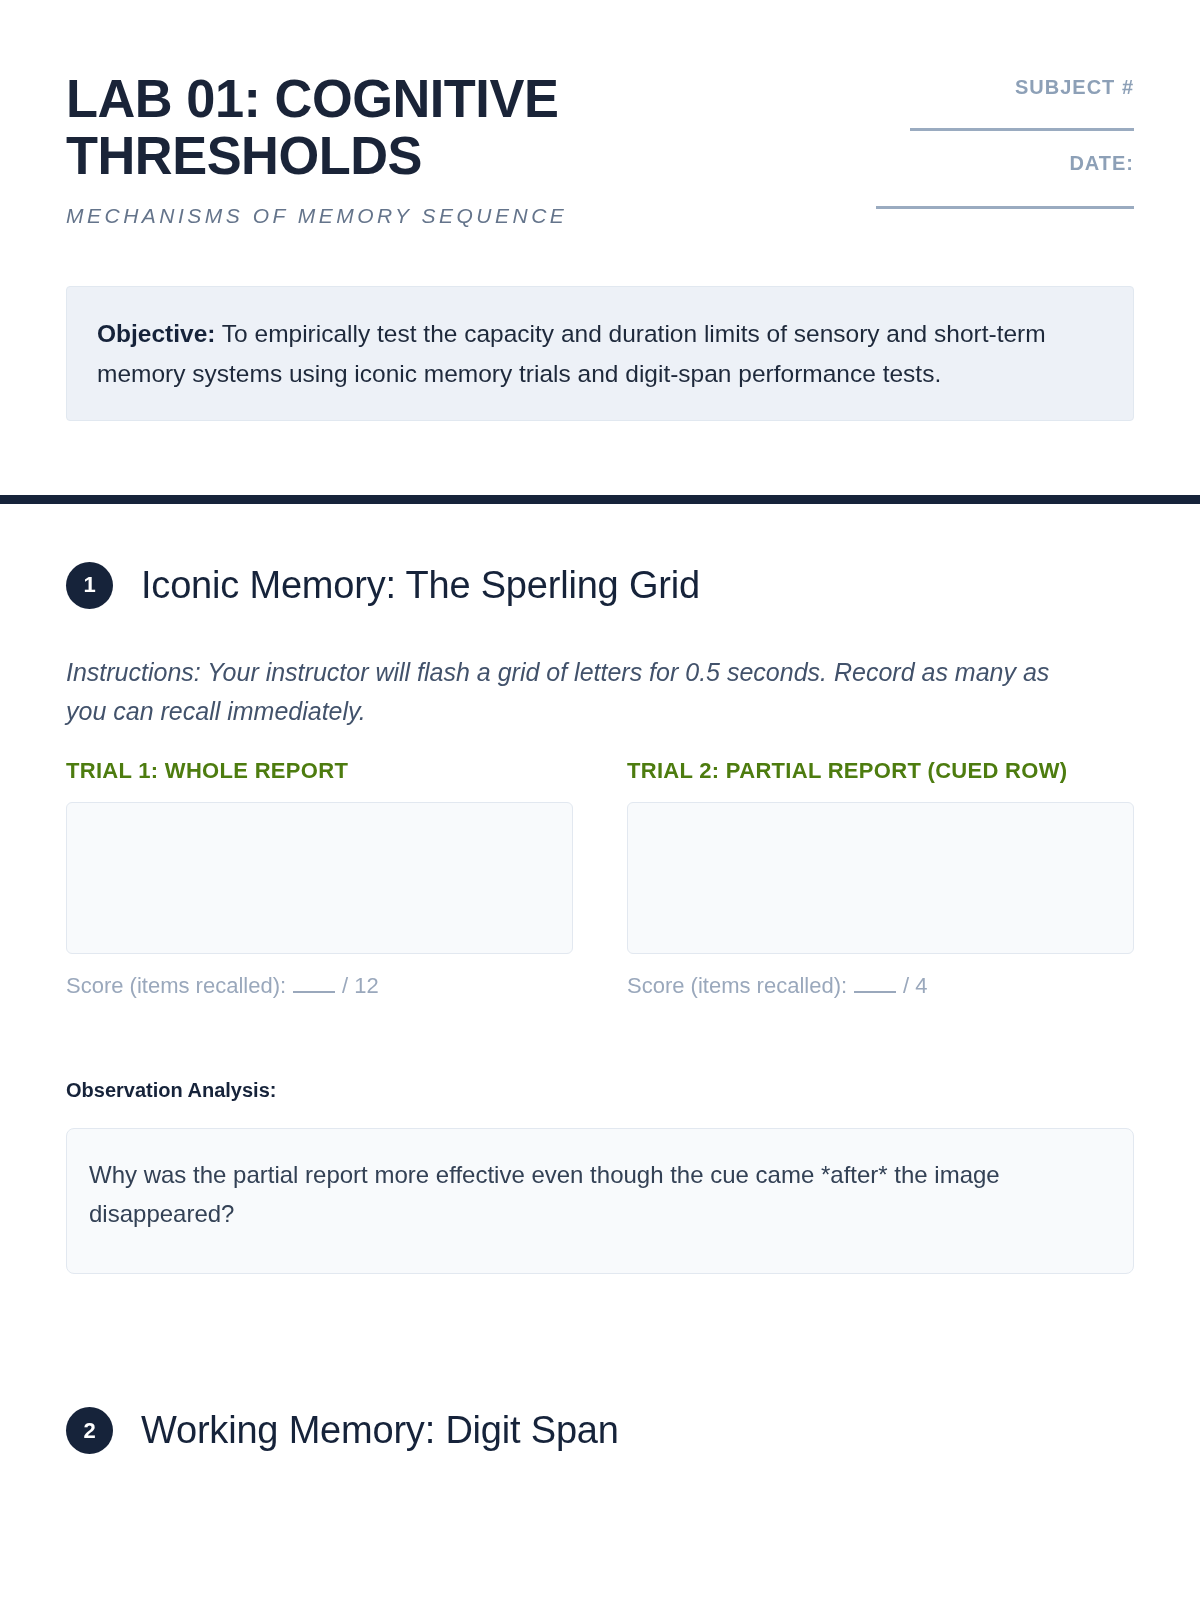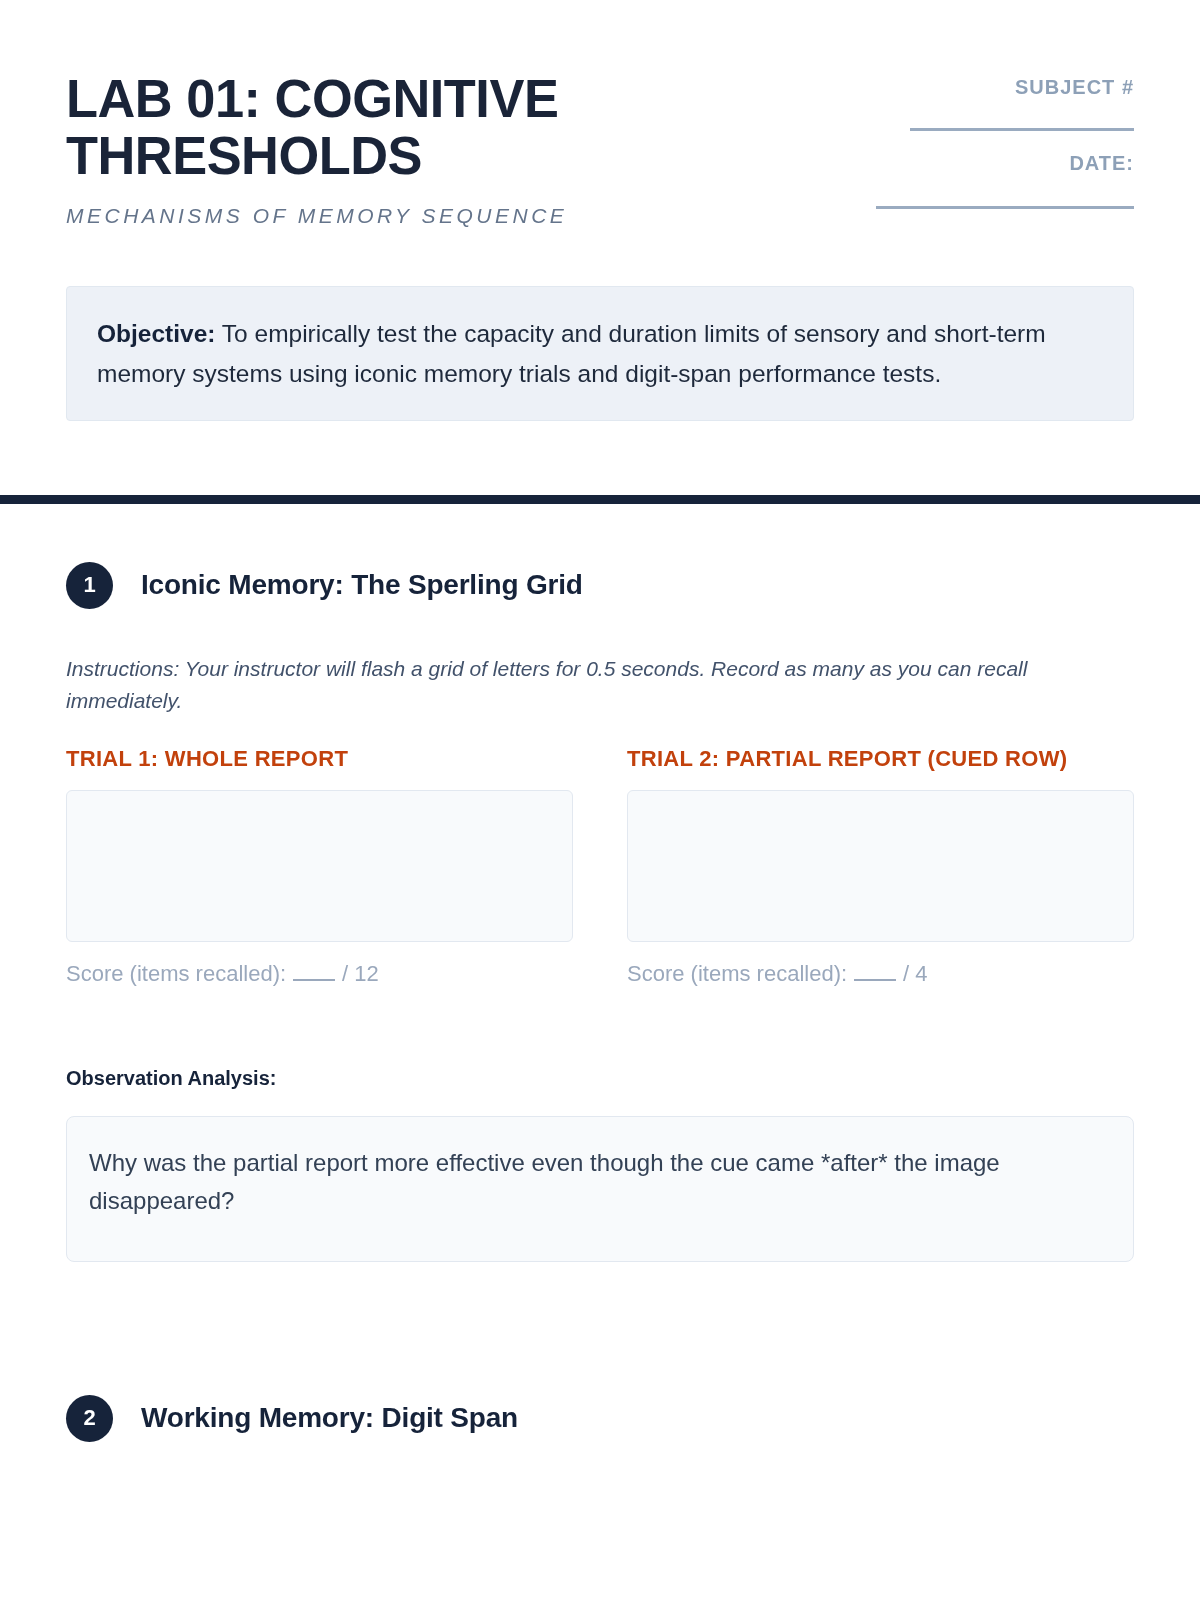--- a/index.html
+++ b/index.html
@@ -95,46 +95,46 @@
     background: #16233a;
     color: #ffffff;
     font-size: 22px;
     font-weight: 700;
     display: flex;
     align-items: center;
     justify-content: center;
     flex-shrink: 0;
   }
   .section-title {
-    font-size: 28px;
-    font-weight: 700;
+    font-size: 38px;
+    font-weight: 400;
     color: #16233a;
     letter-spacing: -0.2px;
   }
   .instructions {
     margin-top: 44px;
-    font-size: 21px;
+    font-size: 25px;
     font-style: italic;
     line-height: 1.55;
     color: #42526b;
     max-width: 1010px;
   }
 
   
   .trials {
     margin-top: 28px;
     display: grid;
     grid-template-columns: 1fr 1fr;
     column-gap: 54px;
   }
   .trial-label {
     font-size: 22px;
     font-weight: 700;
     letter-spacing: 0.3px;
-    color: #c2410c;
+    color: #4d7c0f;
   }
   .trial-box {
     margin-top: 18px;
     height: 152px;
     background: #f8fafc;
     border: 1px solid #e2e8f0;
     border-radius: 6px;
   }
   .score-line {
     margin-top: 17px;

